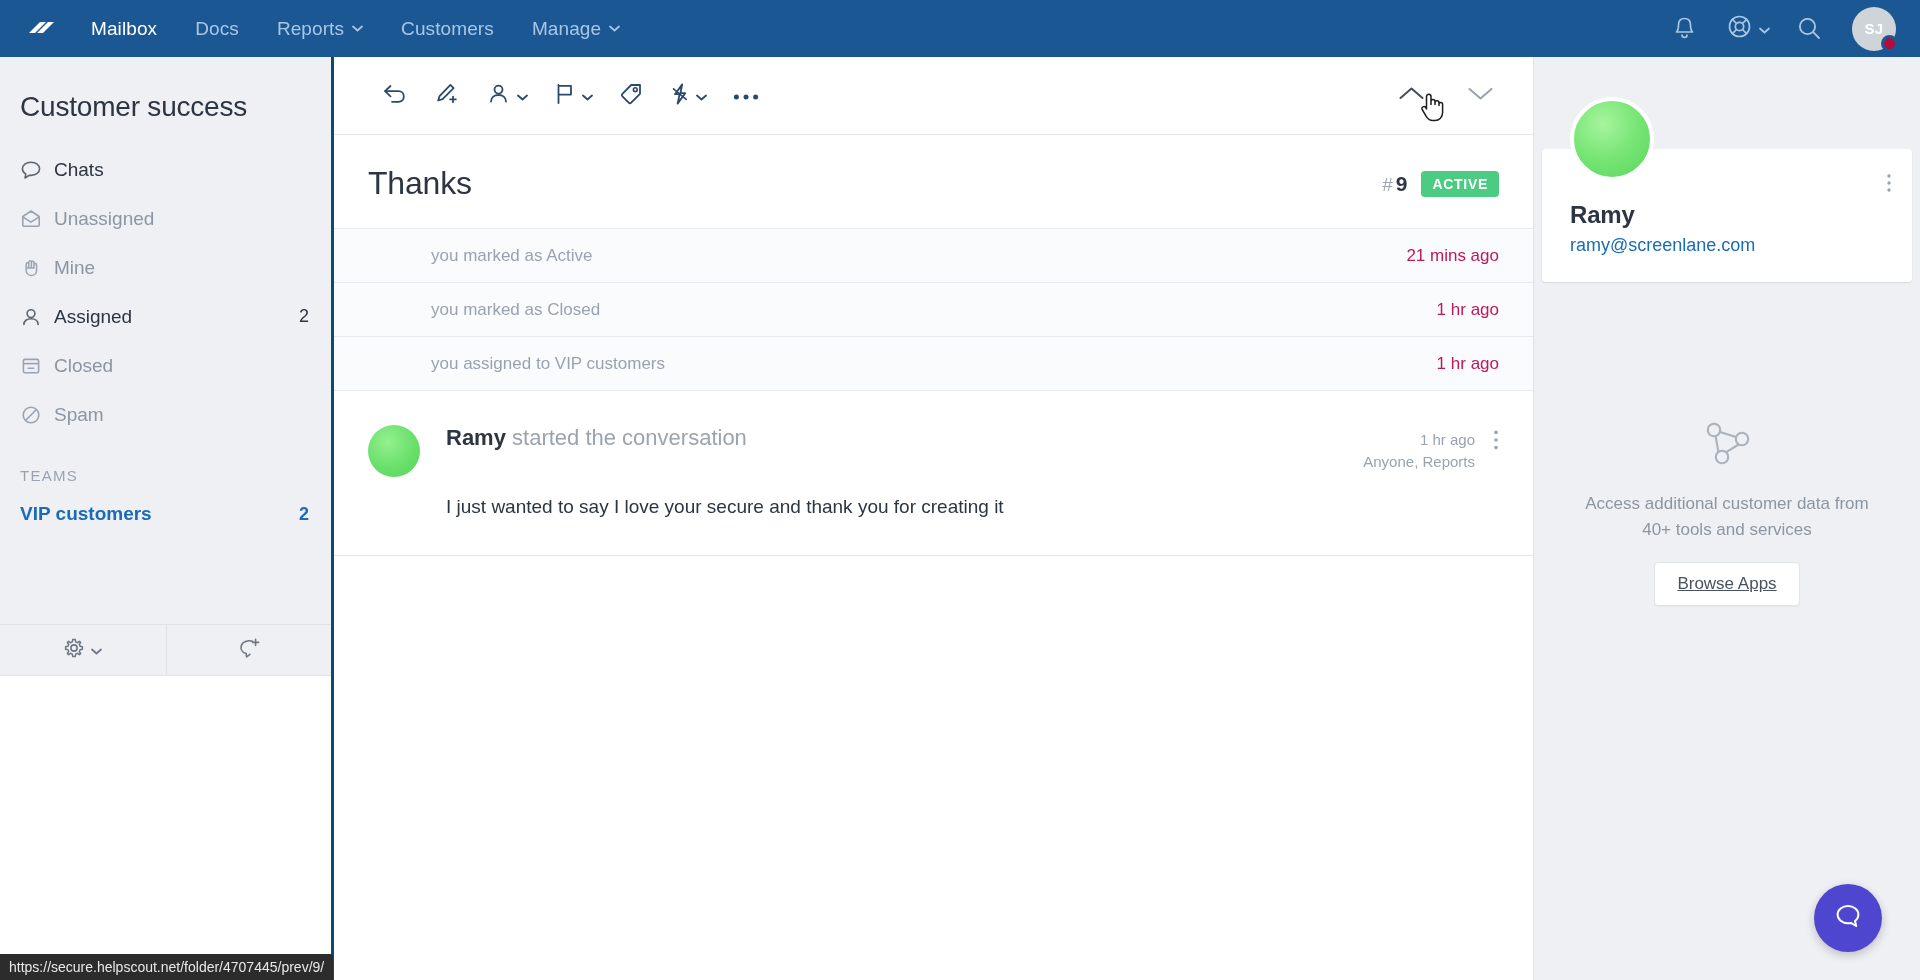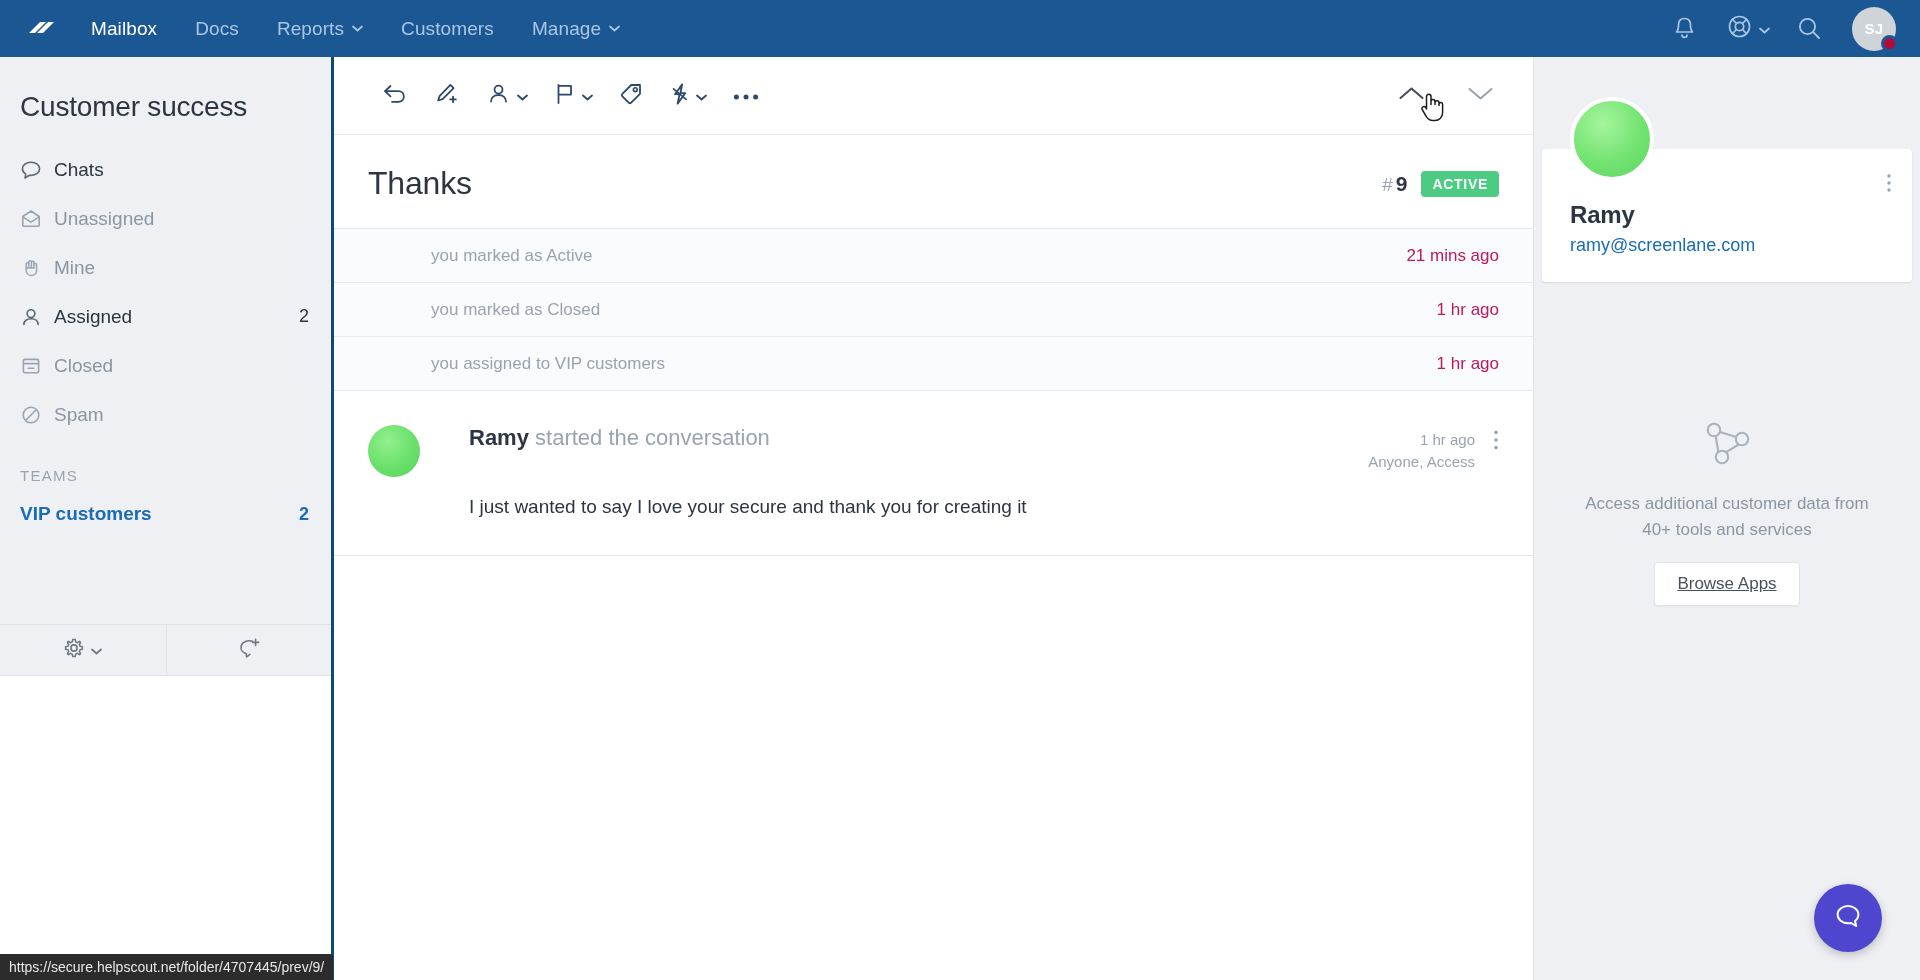--- a/index.html
+++ b/index.html
@@ -136,21 +136,20 @@
     border-bottom:1px solid #e7eaee; padding:0 34px 0 0;
     background:#fafbfc; font-size:17px; color:#99a3b0;
   }
   .activity-row .a-text { flex:1 1 auto; padding-left:97px; }
   .activity-row .a-time { color:#be185d; }
 
   .thread { padding:0; }
   .message {
     display:flex; padding:34px 34px 34px 34px; border-bottom:1px solid #e3e7eb;
     align-items:flex-start;
-    gap:23px;
   }
   .msg-avatar {
     width:52px; height:52px; flex:0 0 52px; border-radius:50%;
     background:radial-gradient(circle at 38% 32%, #93f08e 0%, #6ae06b 55%, #56d45c 100%);
     margin-right:26px;
   }
   .msg-body { flex:1 1 auto; min-width:0; }
   .msg-head { display:flex; align-items:flex-start; }
   .msg-title { flex:1 1 auto; font-size:22px; color:#9aa4b1; font-weight:400; }
   .msg-title .author { color:#2c3541; font-weight:700; }
@@ -516,21 +515,21 @@
         <div class="message">
           <div class="msg-avatar"></div>
           <div class="msg-body">
             <div class="msg-head">
               <div class="msg-title">
                 <span class="author">Ramy</span>
                 <span>started the conversation</span>
               </div>
               <div class="msg-side">
                 <div>1 hr ago</div>
-                <div>Anyone, Access</div>
+                <div>Anyone, Reports</div>
               </div>
               <div class="msg-kebab">
                 <svg width="6" height="22" viewBox="0 0 6 22">
                     <circle cx="3" cy="3.4" r="1.8" fill="currentColor"></circle>
                     <circle cx="3" cy="11" r="1.8" fill="currentColor"></circle>
                     <circle cx="3" cy="18.6" r="1.8" fill="currentColor"></circle>
                   </svg>
               </div>
             </div>
             <div class="msg-text">I just wanted to say I love your secure and thank you for creating it</div>

